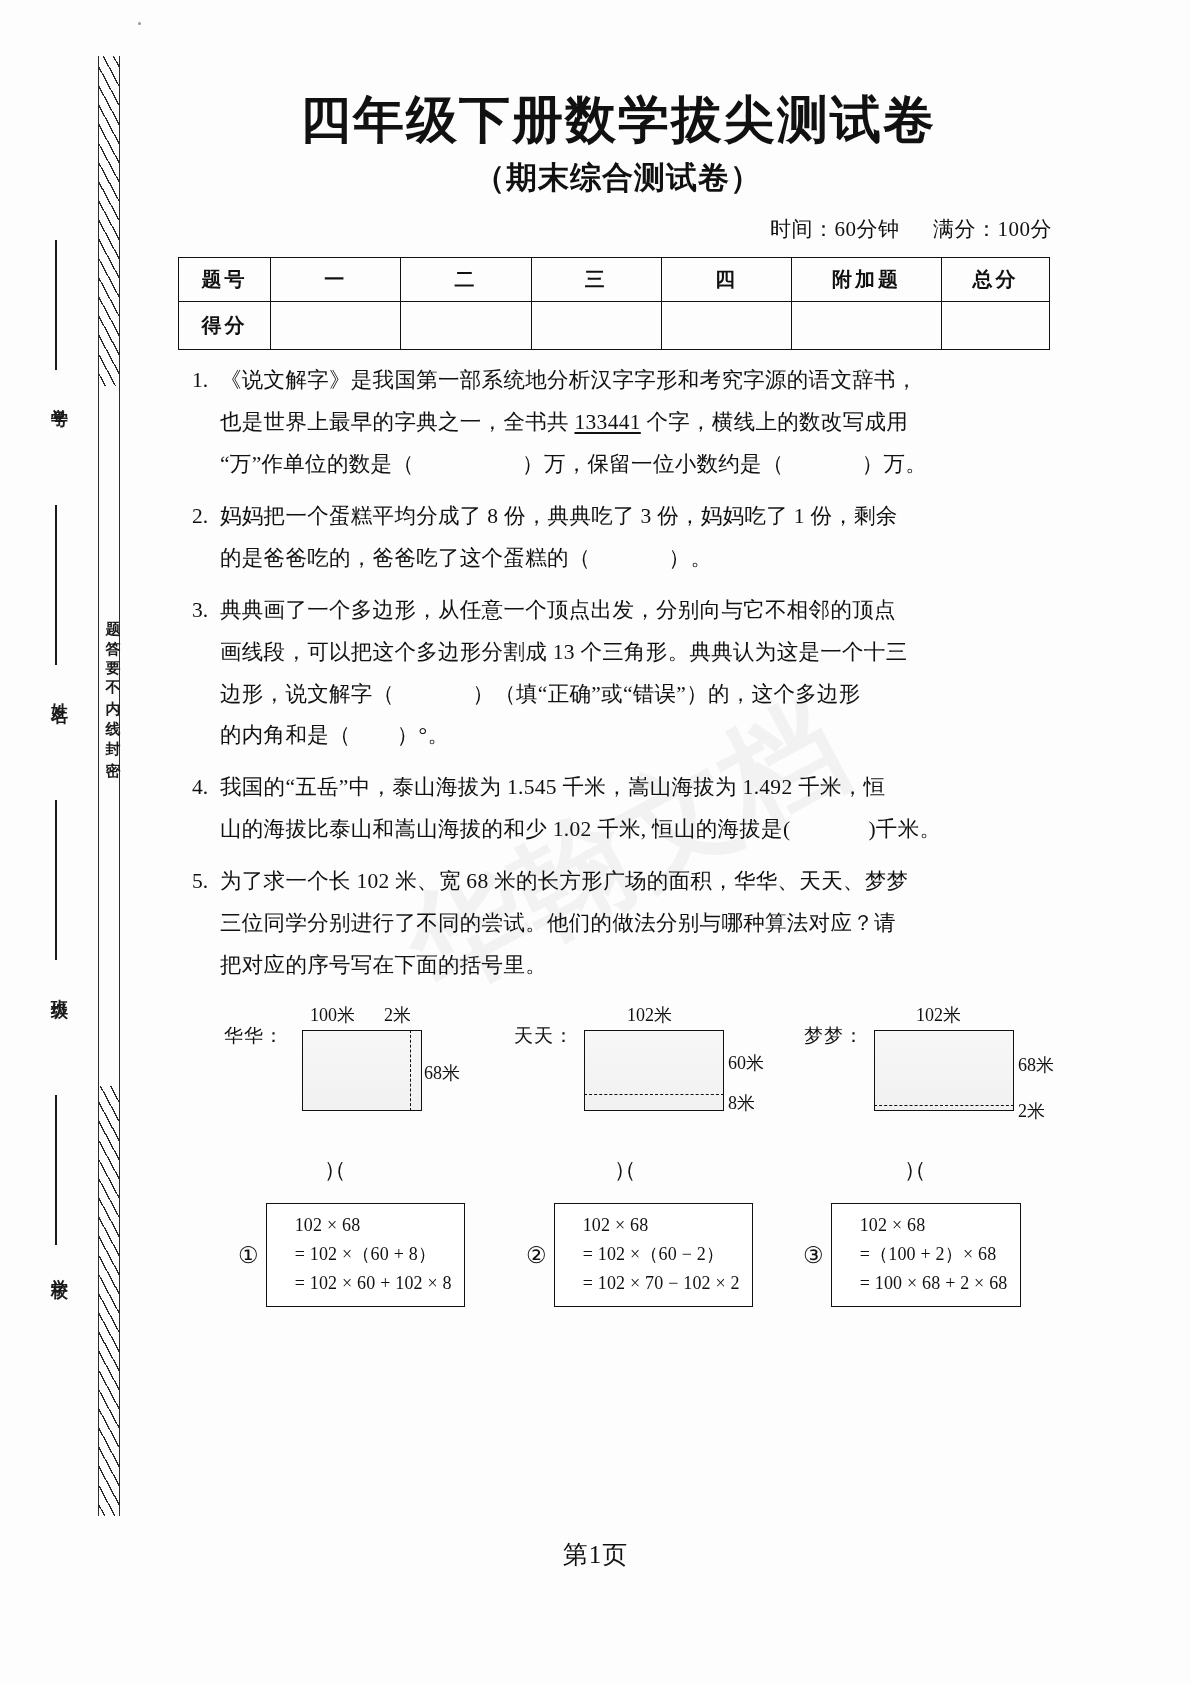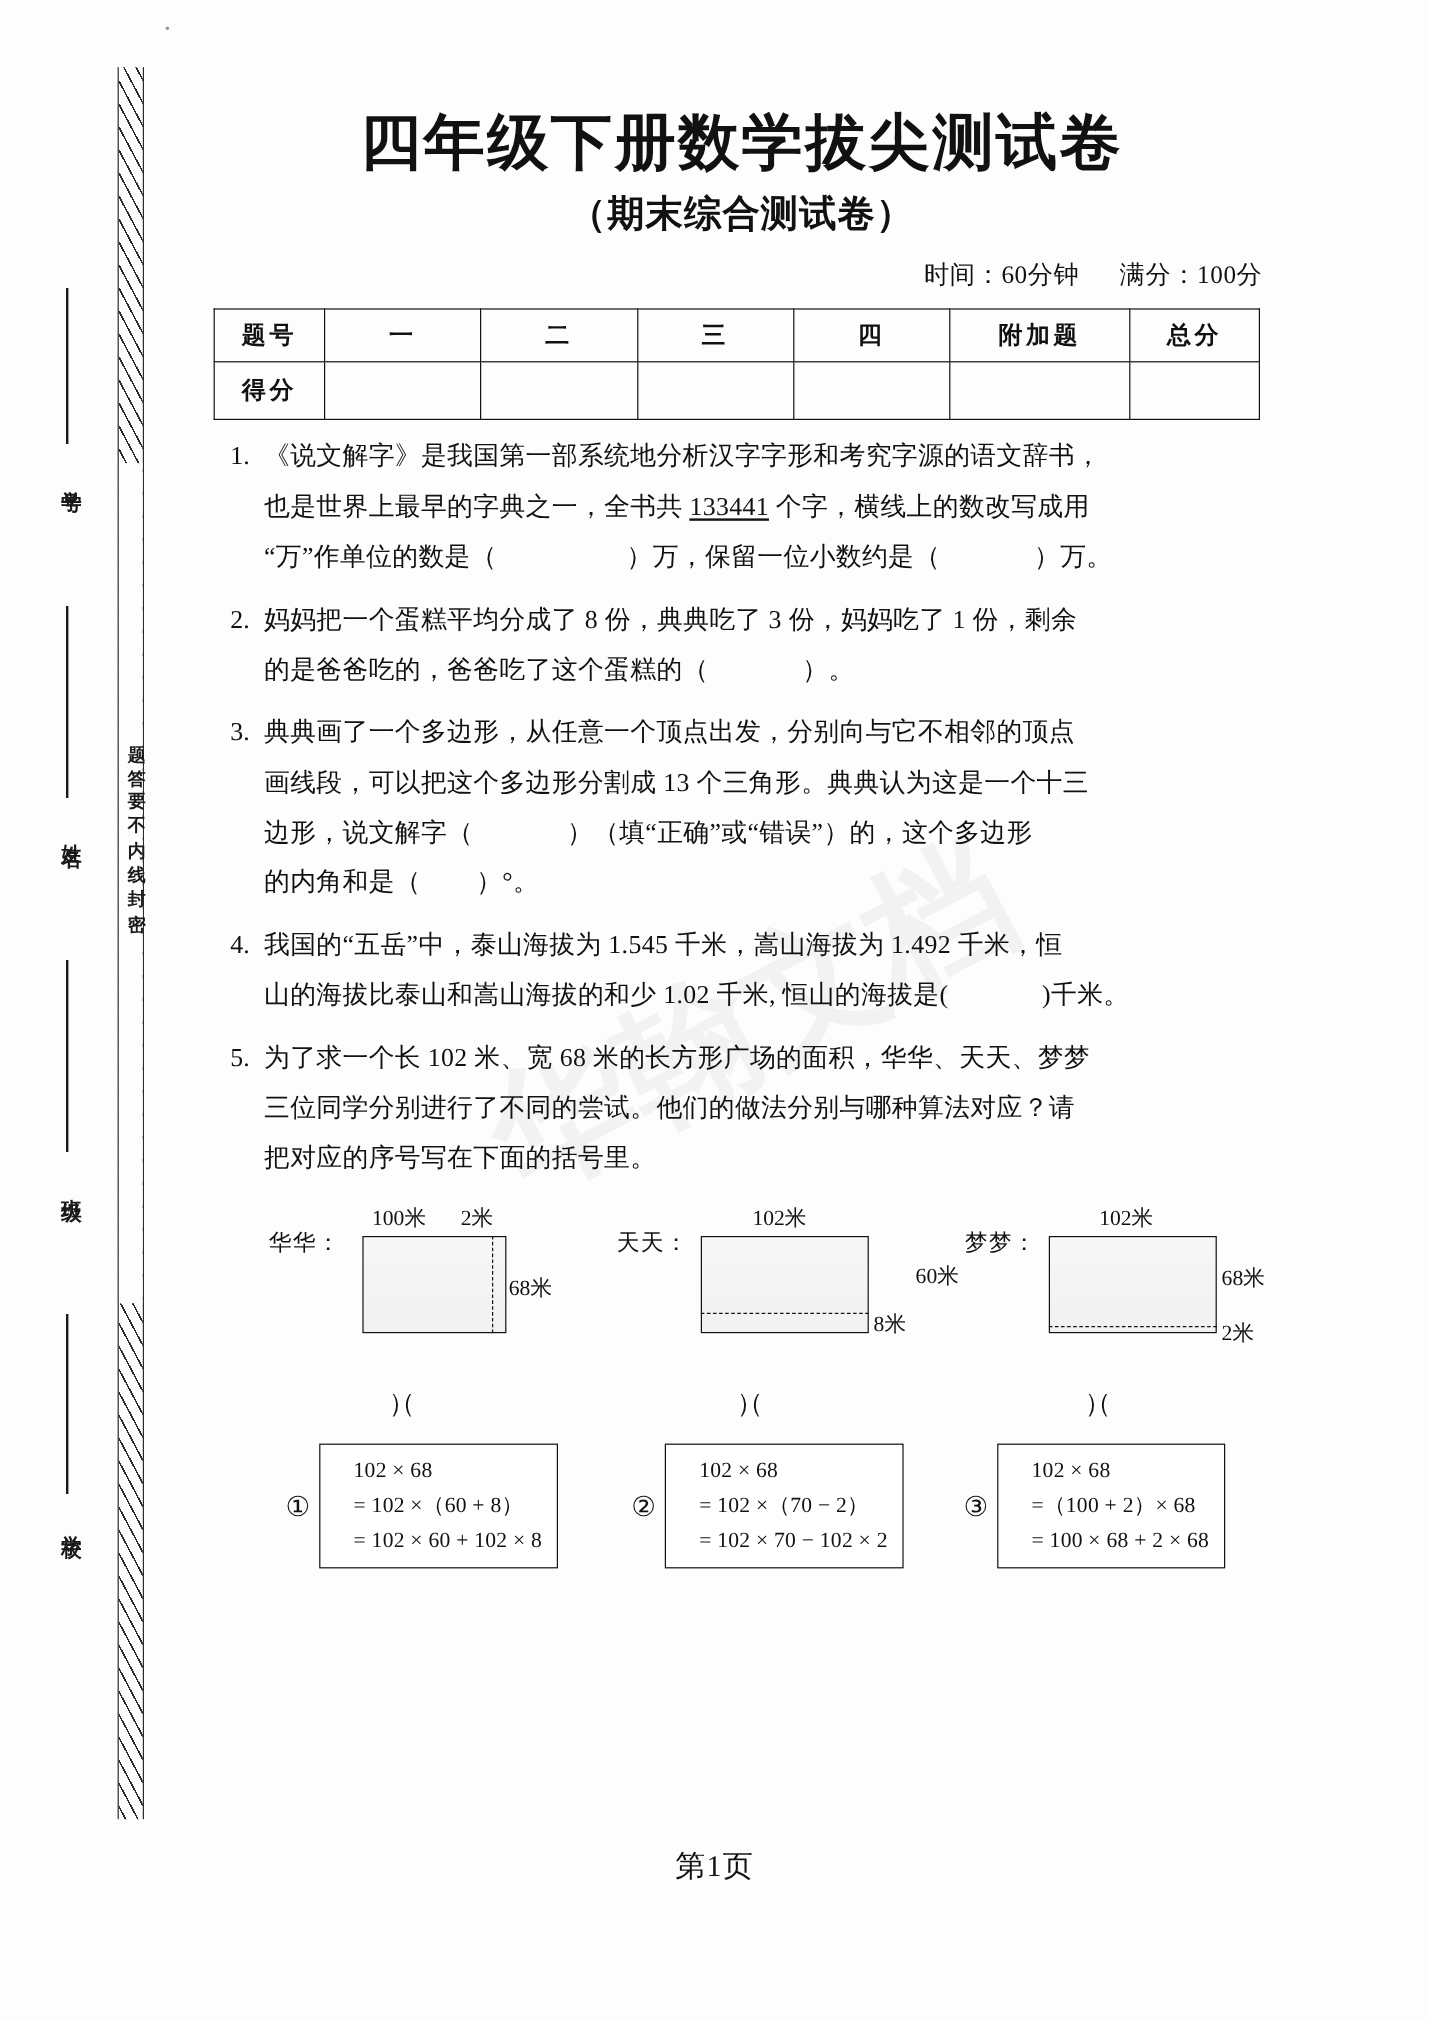--- a/index.html
+++ b/index.html
@@ -375,21 +375,21 @@
         <div class="rect" style="left:78px;top:27px;width:120px;height:81px;"></div>
         <div class="vdash" style="left:186px;top:27px;height:81px;"></div>
         <span class="sidelab" style="left:200px;top:58px;">68米</span>
       </div>
 
       <div class="fig" style="left:336px;width:290px;height:140px;">
         <span class="who" style="left:0;top:20px;">天天：</span>
         <span class="toplab" style="left:113px;top:0;">102米</span>
         <div class="rect" style="left:70px;top:27px;width:140px;height:81px;"></div>
         <div class="hdash" style="left:70px;top:91px;width:140px;"></div>
-        <span class="sidelab" style="left:214px;top:48px;margin-left:35px;">60米</span>
+        <span class="sidelab" style="left:214px;top:48px;">60米</span>
         <span class="sidelab" style="left:214px;top:88px;">8米</span>
       </div>
 
       <div class="fig" style="left:626px;width:290px;height:140px;">
         <span class="who" style="left:0;top:20px;">梦梦：</span>
         <span class="toplab" style="left:112px;top:0;">102米</span>
         <div class="rect" style="left:70px;top:27px;width:140px;height:81px;"></div>
         <div class="hdash" style="left:70px;top:102px;width:140px;"></div>
         <span class="sidelab" style="left:214px;top:50px;">68米</span>
         <span class="sidelab" style="left:214px;top:96px;">2米</span>
@@ -422,21 +422,21 @@
           <div>102 × 68</div>
           <div>= 102 ×（60 + 8）</div>
           <div>= 102 × 60 + 102 × 8</div>
         </div>
       </div>
 
       <div class="fml" style="left:348px;">
         <span class="circ">②</span>
         <div class="box">
           <div>102 × 68</div>
-          <div>= 102 ×（70 − 2）</div>
+          <div>= 102 ×（60 − 2）</div>
           <div>= 102 × 70 − 102 × 2</div>
         </div>
       </div>
 
       <div class="fml" style="left:625px;">
         <span class="circ">③</span>
         <div class="box">
           <div>102 × 68</div>
           <div>=（100 + 2）× 68</div>
           <div>= 100 × 68 + 2 × 68</div>

